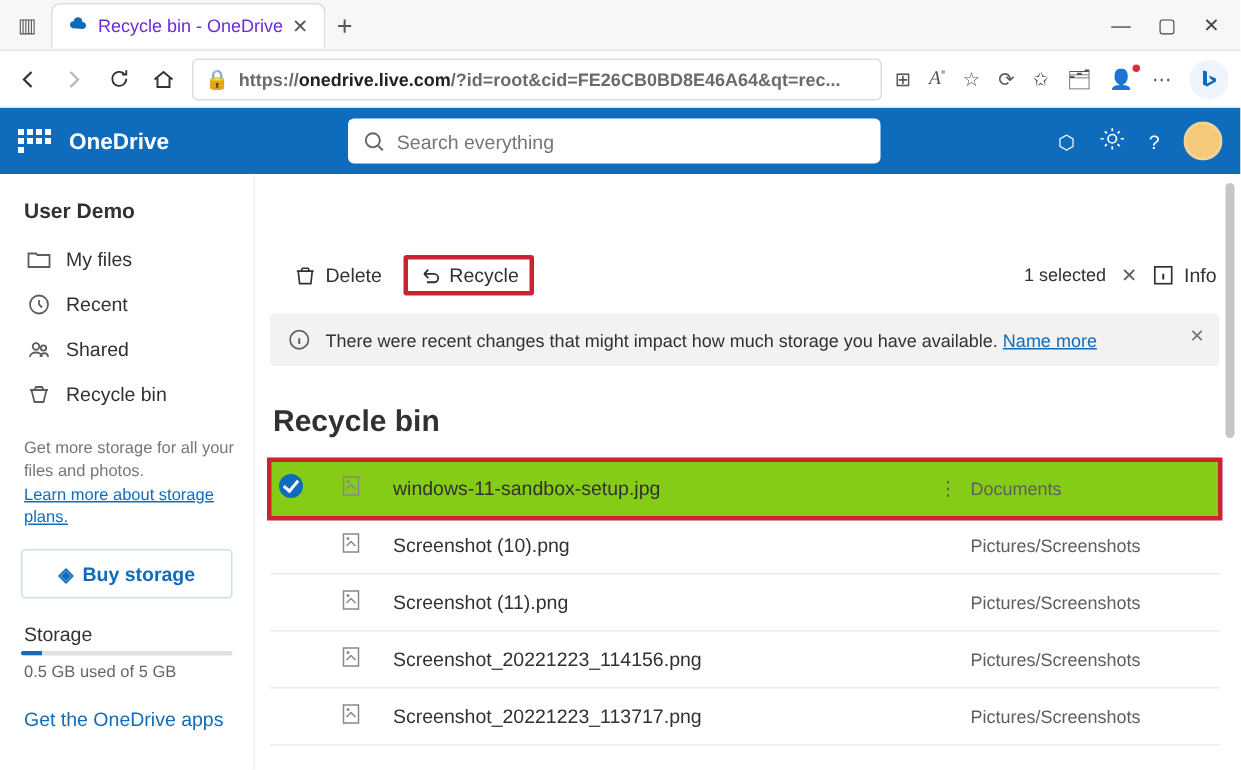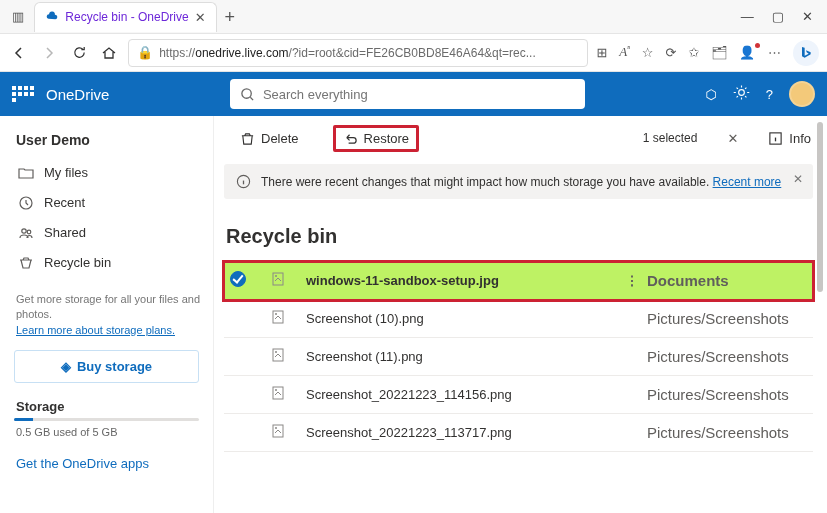--- a/index.html
+++ b/index.html
@@ -11,73 +11,73 @@
   .tab .favicon { width:14px; height:14px; }
   .tab-title { font-size:12px; color:#6d28d9; white-space:nowrap; overflow:hidden; text-overflow:ellipsis; max-width:130px; }
   .tab-close { color:#555; font-size:13px; }
   .newtab { margin-left:8px; color:#555; font-size:18px; line-height:1; }
   .win-controls { margin-left:auto; display:flex; gap:18px; padding-right:8px; color:#444; }
   .win-controls span { font-size:13px; }
 
   .addrbar { display:flex; align-items:center; height:38px; background:#fff; border-bottom:1px solid #e5e5e5; padding:0 8px; gap:8px; }
   .addrbar .navbtn { color:#555; display:flex; align-items:center; justify-content:center; width:22px; }
   .urlbox { flex:1; display:flex; align-items:center; border:1px solid #ddd; border-radius:4px; height:28px; padding:0 8px; gap:6px; background:#fff; }
-  .url { font-size:12px; color:#6b6b6b; white-space:nowrap; overflow:hidden; text-overflow:ellipsis; }
+  .url { font-size:12px; color:#6b6b6b; white-space:nowrap; overflow:hidden; text-overflow:ellipsis;font-weight:bold; }
   .url .host { color:#222; }
   .addr-icons { display:flex; gap:12px; color:#555; align-items:center; }
   .bing { width:26px; height:26px; border-radius:50%; background:#eef4fc; display:flex; align-items:center; justify-content:center; }
 
   
   .od-header { height:44px; background:#0f6cbd; color:#fff; display:flex; align-items:center; padding:0 12px; gap:12px; }
   .waffle { width:22px; display:flex; flex-wrap:wrap; gap:2px; }
   .waffle i { width:4px; height:4px; background:#fff; display:block; }
-  .brand { font-size:15px; font-weight:400; }
+  .brand { font-size:15px; font-weight:700; }
   .searchwrap { flex:1; display:flex; justify-content:center; }
   .searchbox { width:355px; height:30px; background:#fff; border-radius:4px; display:flex; align-items:center; padding:0 10px; gap:8px; color:#666; }
   .searchbox input { border:none; outline:none; flex:1; font-size:13px; color:#333; }
   .hicons { display:flex; gap:16px; align-items:center; color:#fff; }
   .avatar { width:26px; height:26px; border-radius:50%; background:#f3c97a; border:2px solid #fff3; }
 
   
   .content { display:flex; height: calc(513px - 34px - 38px - 44px); }
-  .sidebar { width:214px; border-right:1px solid #eee; padding:10px 0 10px 14px; display:flex; flex-direction:column; font-size:13px; }
+  .sidebar { width:170px; border-right:1px solid #eee; padding:10px 0 10px 14px; display:flex; flex-direction:column; font-size:13px; }
   .sidebar h3 { font-size:14px; font-weight:600; margin:6px 0 10px 2px; }
   .nav-item { display:flex; align-items:flex-start; gap:10px; padding:7px 4px; color:#323130; cursor:pointer; }
   .nav-item svg,.nav-item .ico { width:16px; height:16px; color:#605e5c; }
   .promo { font-size:11px; color:#767676; margin:14px 6px 2px 2px; line-height:1.4; }
   .promo a { color:#0f6cbd; text-decoration:underline; }
   .buybtn { margin:10px 14px 10px 0; border:1px solid #c7e0f4; background:#fff; color:#0f6cbd; font-weight:600; padding:8px 0; border-radius:3px; display:flex; align-items:center; justify-content:center; gap:6px; cursor:pointer; font-size:13px; }
-  .sh { font-size:13px; font-weight:700; margin:6px 0 4px 2px; }
+  .sh { font-size:13px; font-weight:400; margin:6px 0 4px 2px; }
   .storage-bar { height:3px; background:#e1dfdd; border-radius:2px; margin-right:14px; overflow:hidden; }
   .storage-bar i { display:block; height:100%; width:10%; background:#0f6cbd; }
   .storage-txt { font-size:11px; color:#666; margin:5px 0 10px 2px; }
   .getapps { color:#0f6cbd; font-size:13px; margin:8px 0 0 2px; cursor:pointer; }
 
   .main { flex:1; position:relative; padding:0 0 0 0; overflow:hidden; }
-  .cmdbar { display:flex; align-items:center; height:44px; padding:0 16px; gap:24px; }
+  .cmdbar { display:flex; align-items:center; height:44px; padding:0 16px; gap:4px;margin-top:45px; }
   .cmd { display:flex; align-items:center; gap:6px; padding:6px 10px; cursor:pointer; color:#323130; border-radius:2px; }
   .restore-hl { border:3px solid #c23; padding:3px 7px; }
   .cmdbar .spacer { flex:1; }
   .selcount { font-size:12px; color:#323130; }
   .closex { color:#605e5c; padding:0 6px; cursor:pointer; }
   .info { display:flex; gap:6px; cursor:pointer; }
 
   .banner { margin:4px 14px 0 10px; background:#f3f2f1; border-radius:3px; padding:10px 30px 10px 12px; display:flex; align-items:center; gap:10px; position:relative; font-size:12px; color:#323130; }
   .banner a { color:#0f6cbd; text-decoration:underline; }
   .banner .bclose { position:absolute; right:10px; top:8px; color:#777; cursor:pointer; }
 
   .page-title { font-size:20px; font-weight:600; margin:26px 0 14px 12px; }
 
   .table { margin:0 14px 0 10px; }
   .thead, .trow { display:grid; grid-template-columns:40px 36px 1fr 30px 160px; align-items:center; height:38px; border-bottom:1px solid #edebe9; padding:0 6px; }
   .thead { color:#605e5c; font-size:12px; }
   .colhdr { display:flex; align-items:center; gap:4px; cursor:pointer; }
   .trow { font-size:13px; }
-  .trow .loc { font-size:15px; color:#605e5c; }
-  .trow.sel { background:#bef264;font-weight:bold; }
+  .trow .loc { font-size:12px; color:#605e5c; }
+  .trow.sel { background:#84cc16; }
   .row-hl { outline:3px solid #c23; outline-offset:-1px; }
   .checkcircle { width:16px; height:16px; border-radius:50%; border:1px solid #8a8886; display:inline-block; }
   .checkcircle.on { background:#0f6cbd; border-color:#0f6cbd; position:relative; }
   .checkcircle.on::after { content:""; position:absolute; left:4px; top:1px; width:4px; height:8px; border:solid #fff; border-width:0 2px 2px 0; transform:rotate(40deg); }
   .fileico { color:#8a8886; }
   .kebab { color:#605e5c; cursor:pointer; text-align:center; }
 
   .scrollbar { position:absolute; right:2px; top:0; bottom:0; width:10px; }
   .scrollbar i { position:absolute; left:2px; width:6px; background:#c8c6c4; border-radius:3px; }
 </style>
@@ -230,40 +230,40 @@
       <div class="cmd">
         <svg width="15" height="15" viewBox="0 0 16 16">
             <path d="M3 5l1 9h8l1-9M5 5l1-2h4l1 2M2 5h12" stroke="#323130" fill="none" stroke-width="1.2"></path>
           </svg>
         <span>Delete</span>
       </div>
       <div class="cmd restore-hl">
         <svg width="15" height="15" viewBox="0 0 16 16">
             <path d="M4 7h7a3 3 0 0 1 0 6H6M4 7l3-3M4 7l3 3" stroke="#323130" fill="none" stroke-width="1.3"></path>
           </svg>
-        <span>Restore</span>
+        <span>Recycle</span>
       </div>
       <div class="spacer"></div>
       <span class="selcount">1 selected</span>
       <span class="closex">✕</span>
       <div class="info">
         <svg width="15" height="15" viewBox="0 0 16 16">
             <rect x="2" y="2" width="12" height="12" stroke="#323130" fill="none" stroke-width="1.2"></rect>
             <path d="M8 5v0M8 7v4" stroke="#323130" stroke-width="1.4"></path>
           </svg>
         <span>Info</span>
       </div>
     </div>
 
     <div class="banner">
       <svg width="15" height="15" viewBox="0 0 16 16">
           <circle cx="8" cy="8" r="6.5" stroke="#605e5c" fill="none" stroke-width="1.2"></circle>
           <path d="M8 5v0M8 7v4" stroke="#605e5c" stroke-width="1.4"></path>
         </svg>
-      <span><span>There were recent changes that might impact how much storage you have available. </span><a href="#">Recent more</a></span>
+      <span><span>There were recent changes that might impact how much storage you have available. </span><a href="#">Name more</a></span>
       <span class="bclose">✕</span>
     </div>
 
     <div class="page-title">Recycle bin</div>
 
     <div class="table">
       <div id="rows">
           <div class="trow sel row-hl">
             <span><span class="checkcircle on" style=""></span></span>
             <span class="fileico"><svg width="16" height="16" viewBox="0 0 16 16">

